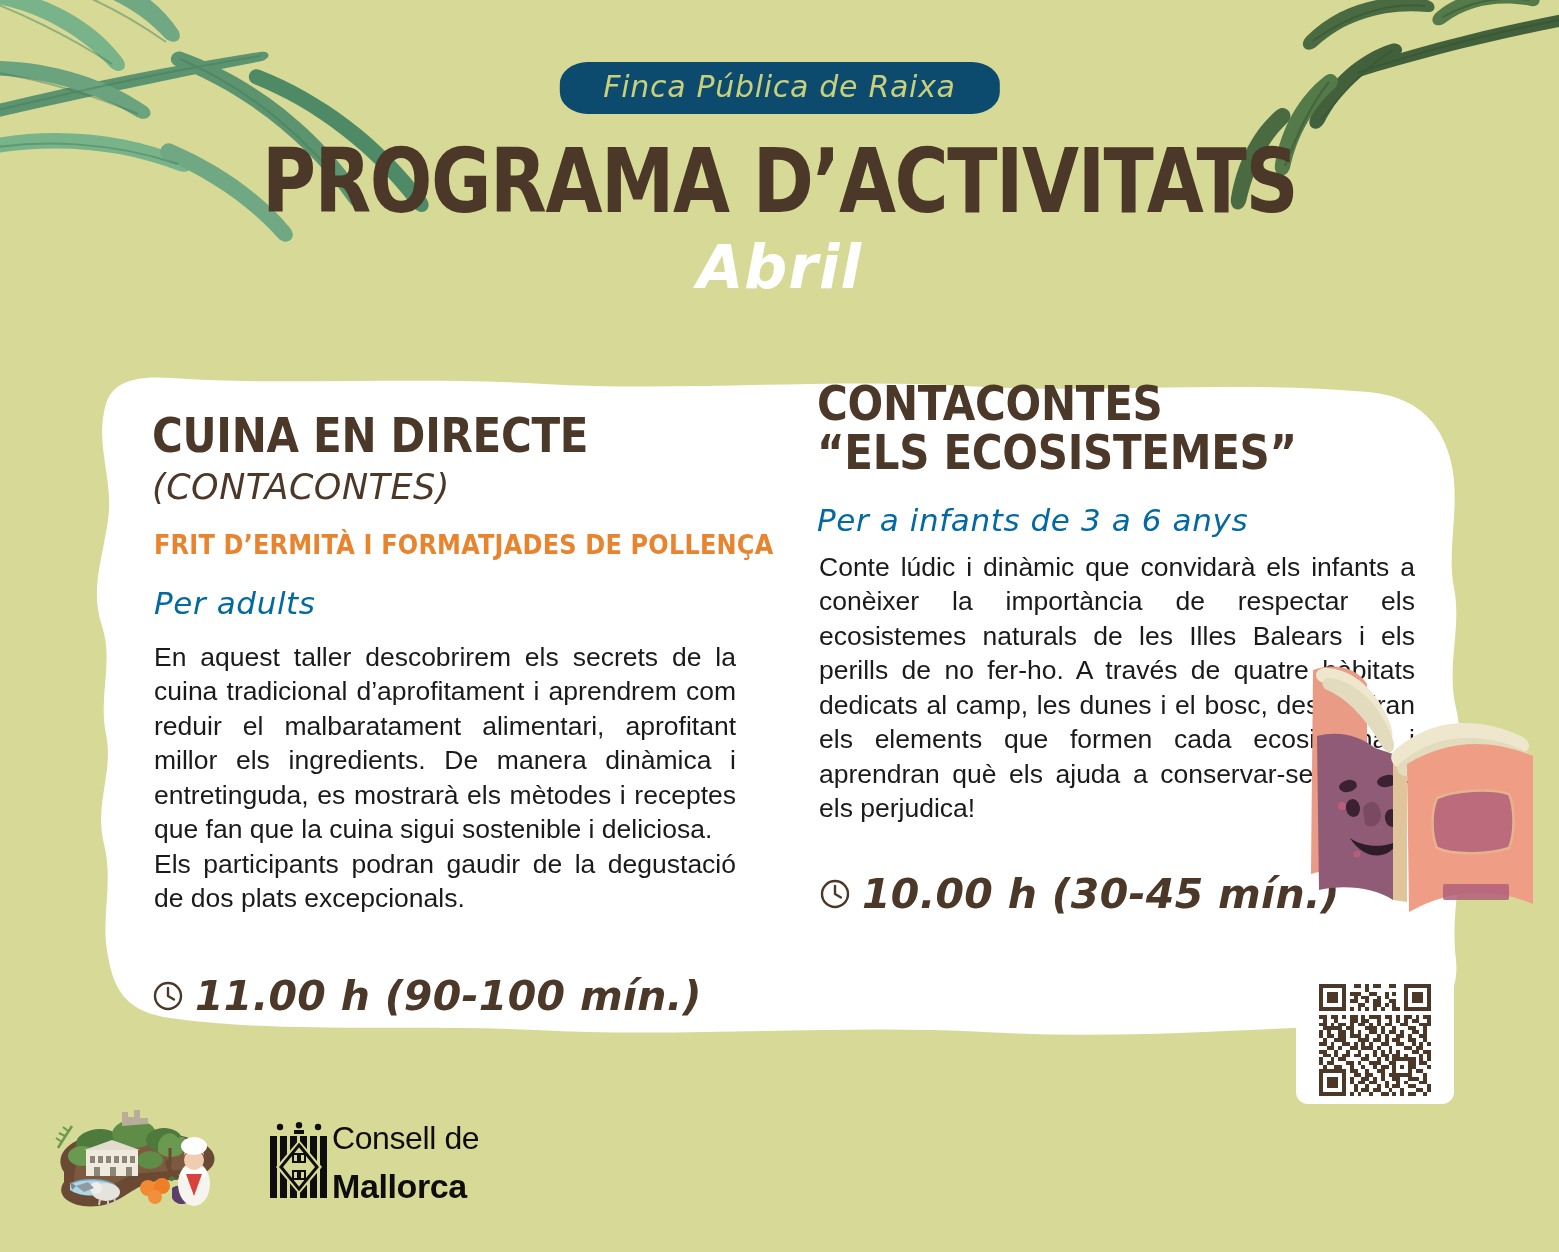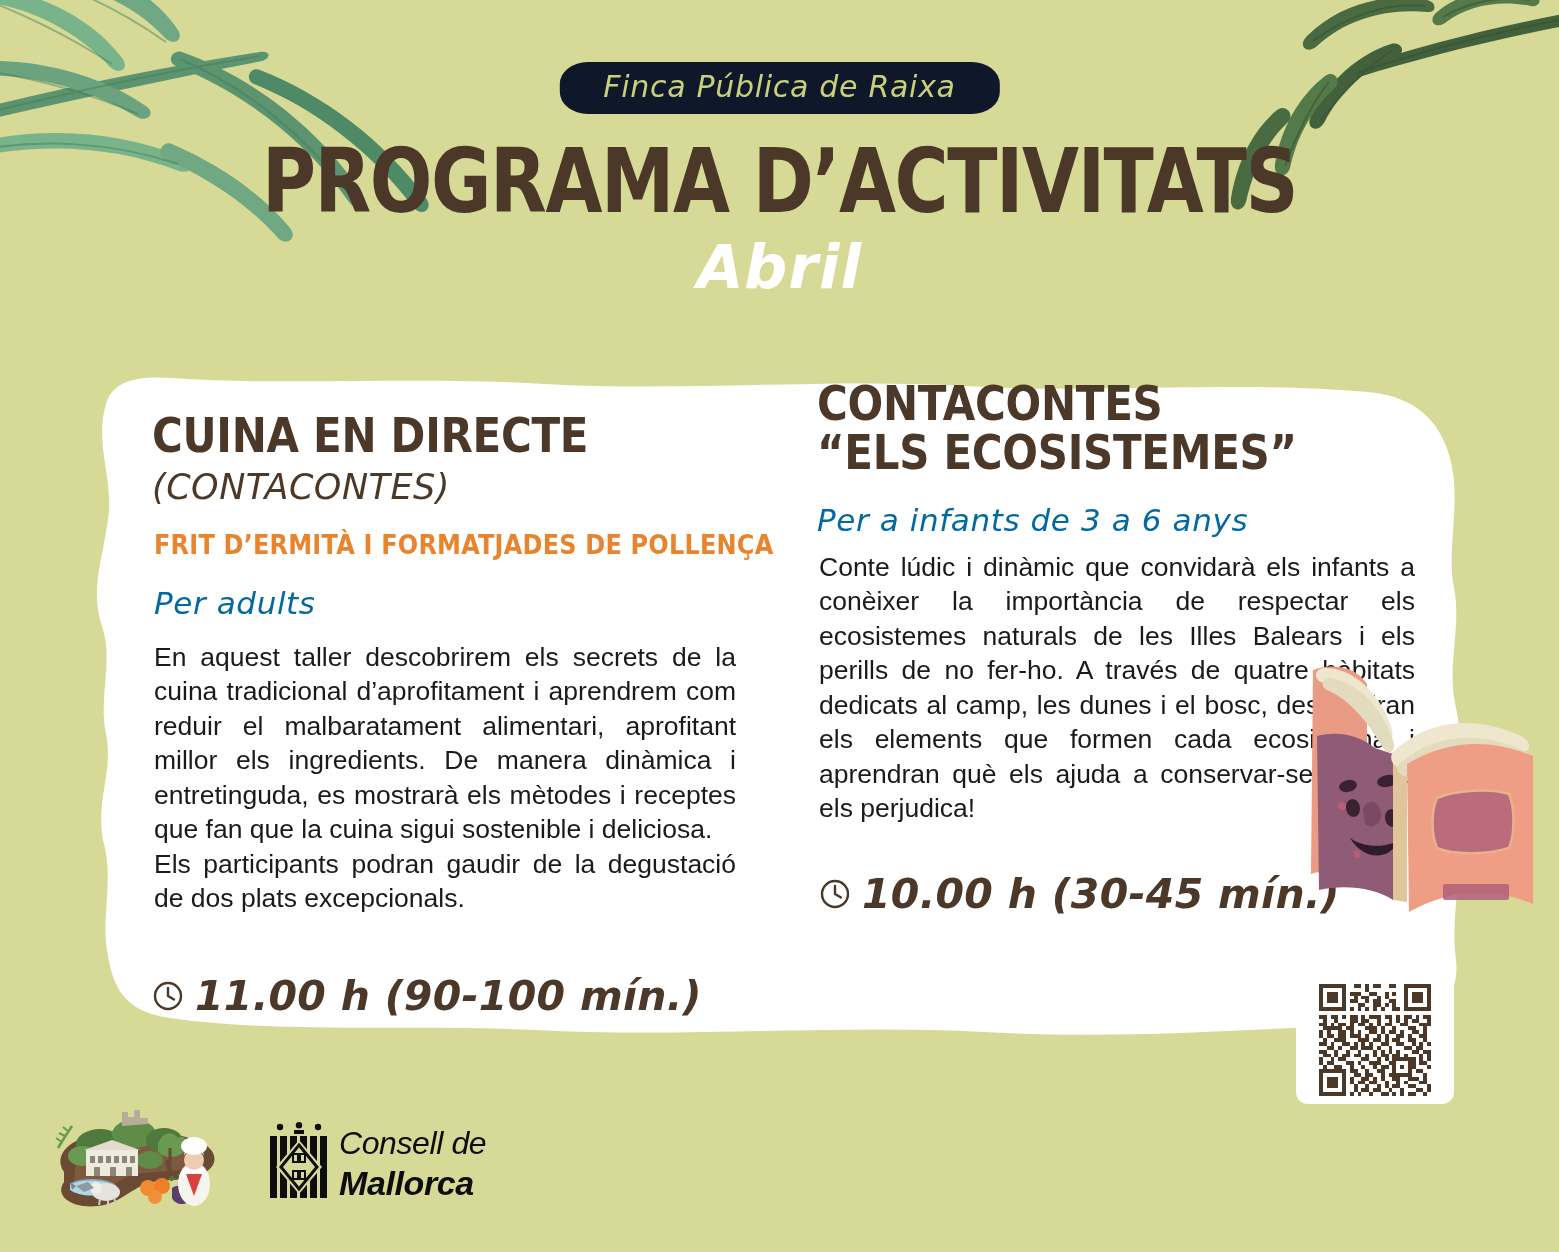--- a/index.html
+++ b/index.html
@@ -32,21 +32,21 @@
   }
   .leaf-tl { position: absolute; left: -40px; top: -34px; }
   .leaf-tr { position: absolute; right: -22px; top: -60px; }
 
   
   .finca-pill {
     position: absolute;
     left: 50%;
     top: 62px;
     transform: translateX(-50%);
-    background: #0f172a;
+    background: #0c4a6e;
     border-radius: 28px/22px;
     padding: 7px 44px 10px;
     z-index: 4;
     text-align: right;
   }
   .finca-pill span {
     display: block;
     font-family: "DejaVu Sans", sans-serif;
     font-style: italic;
     font-size: 30px;
@@ -279,33 +279,32 @@
     top: 1104px;
     width: 182px;
     height: 126px;
     z-index: 4;
   }
   .consell-logo {
     position: absolute;
     left: 268px;
     top: 1122px;
     display: flex;
-    align-items: flex-end;
-    gap: 9px;
+    align-items: flex-start;
+    gap: 2px;
     z-index: 4;
-    font-style: italic;
   }
   .consell-mark { flex: 0 0 auto; }
   .consell-text {
     font-family: "Liberation Sans", sans-serif;
     color: #0d0d0d;
     line-height: 1.0;
   }
   .consell-text .l1 { font-size: 32px; font-weight: normal; letter-spacing: -0.4px; }
-  .consell-text .l2 { font-size: 34px; font-weight: bold; letter-spacing: -0.4px; margin-top: 7px; }
+  .consell-text .l2 { font-size: 34px; font-weight: bold; letter-spacing: -0.4px; margin-top: 15px; }
 </style>
 </head>
 <body>
 
 <div class="poster">
 
   <div class="leaf-layer">
 
     <svg class="leaf-tl" width="520" height="330" viewBox="0 0 520 330" aria-hidden="true">
       <g fill="#6fa882">

